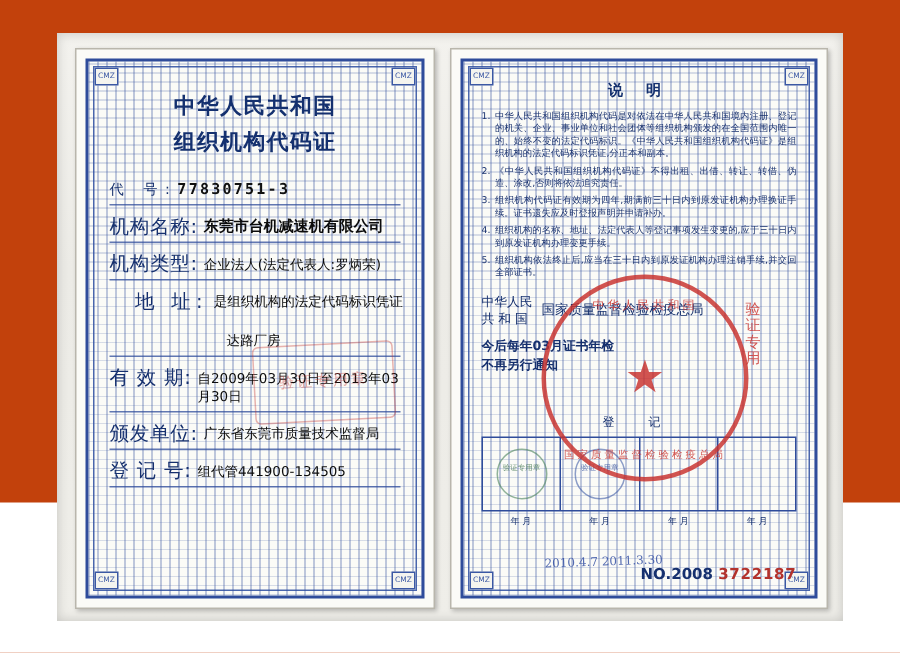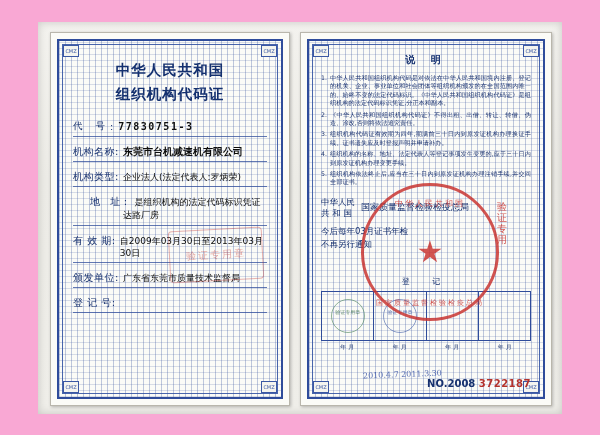--- a/index.html
+++ b/index.html
@@ -9,22 +9,22 @@
   }
   body {
     width: 600px;
     height: 435px;
     font-family: "DejaVu Sans", "Liberation Sans", sans-serif;
     overflow: hidden;
   }
   #page {
     position: relative;
     width: 600px;
-    height: 435px;
-    background: #f9a8d4;
+    height: 335px;
+    background: #c2410c;
   }
   
   #scan {
     position: absolute;
     left: 38px;
     top: 22px;
     width: 524px;
     height: 392px;
     background: linear-gradient(180deg,#f3f2ee 0%,#ecebe6 40%,#efeee9 100%);
     box-shadow: 0 0 8px rgba(0,0,0,0.18) inset;
@@ -113,37 +113,37 @@
   }
 
   .field {
     display: flex;
     align-items: flex-start;
     margin-top: 9px;
     padding-left: 6px;
     padding-right: 4px;
   }
   .f-label {
-    font-size: 10px;
+    font-size: 13px;
     color: #16306e;
     white-space: nowrap;
     flex: 0 0 auto;
     line-height: 12px;
     letter-spacing: 0.5px;
   }
   .f-label.spread { letter-spacing: 3.5px; margin-left: 17px; }
   .f-value {
     font-size: 9px;
     color: #0c0c0c;
     line-height: 12px;
     margin-left: 4px;
     flex: 1 1 auto;
   }
   .f-value.big { font-size: 10px; font-weight: bold; }
-  .addr2 { padding-left: 56px; font-size: 9px; color: #0c0c0c; margin-top: 1px; }
+  .addr2 { padding-left: 84px; font-size: 9px; color: #0c0c0c; margin-top: 13px; }
 
   
   #left-seal {
     position: absolute;
     left: 118px; top: 196px;
     width: 92px; height: 50px;
     border: 1px solid rgba(196,42,38,0.35);
     border-radius: 4px;
     color: rgba(196,42,38,0.40);
     font-size: 10px;
@@ -202,20 +202,21 @@
     margin-left: 6px;
     color: #16306e;
     white-space: nowrap;
   }
   .valid-note {
     margin-top: 6px;
     padding-left: 4px;
     font-size: 8.5px;
     line-height: 12px;
     color: #16306e;
+    font-weight: bold;
   }
 
   
   #red-stamp {
     position: absolute;
     left: 60px; top: 150px;
     width: 132px; height: 132px;
     border: 3px solid #c9302c;
     border-radius: 50%;
     opacity: 0.82;
@@ -369,20 +370,21 @@
       <div class="rule"></div>
 
       <div class="field">
         <span class="f-label">颁发单位:</span>
         <span class="f-value">广东省东莞市质量技术监督局</span>
       </div>
       <div class="rule"></div>
 
       <div class="field">
         <span class="f-label">登 记 号:</span>
+        <span class="f-value">组代管441900-134505</span>
       </div>
       <div class="rule"></div>
     </div>
 
     <div id="left-seal">验证专用章</div>
   </div>
 
   <div class="sheet" id="right-page">
     <div class="border-outer"></div>
     <div class="border-inner"></div>

